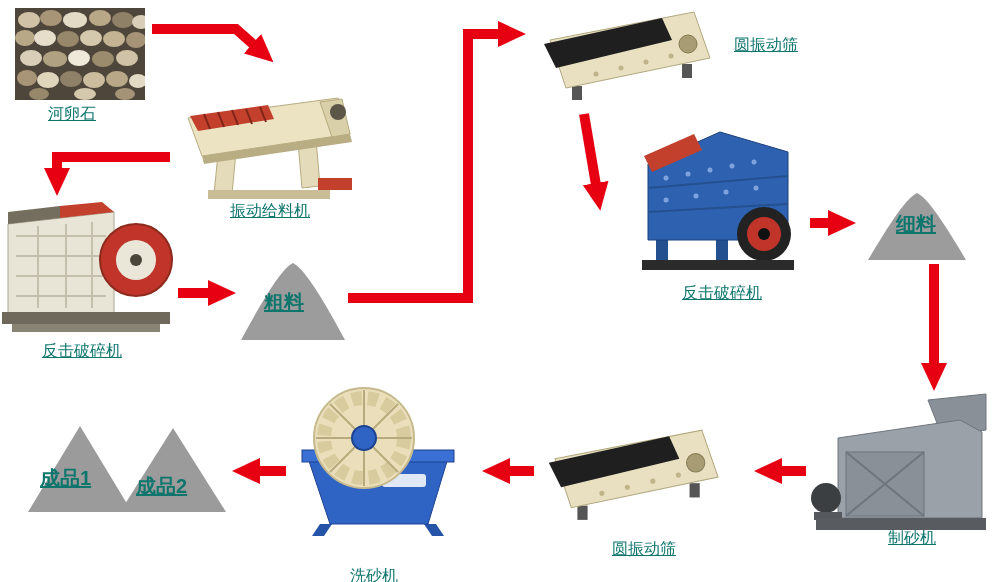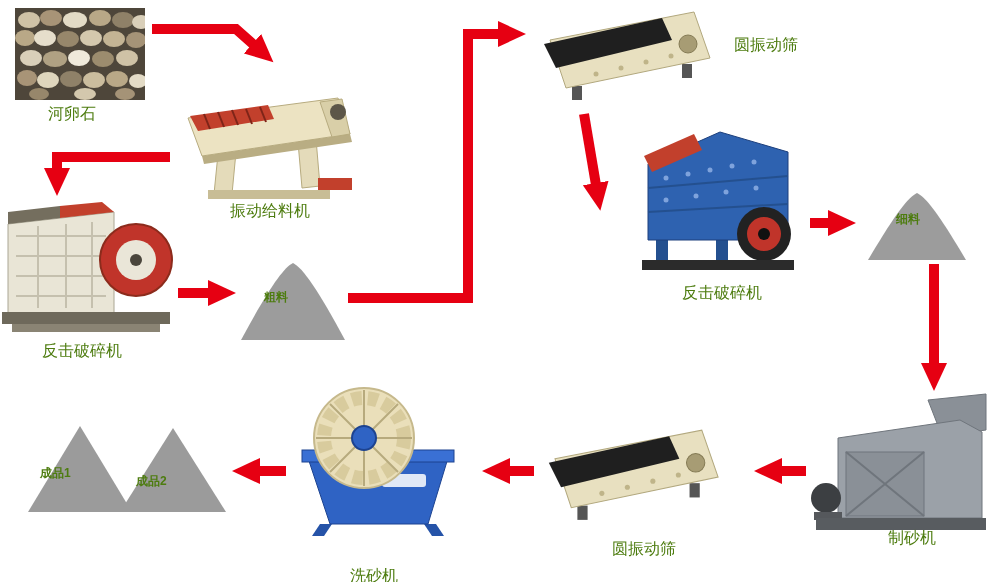--- a/index.html
+++ b/index.html
@@ -2,22 +2,22 @@
 <html><head>
 <meta charset="utf-8">
 <style>
   * { margin:0; padding:0; box-sizing:border-box; }
   html,body { background:#ffffff; }
   body { font-family:"Liberation Sans","DejaVu Sans",sans-serif; }
   .canvas { position:relative; width:1000px; height:582px; background:#ffffff; overflow:hidden; }
   .arrows { position:absolute; left:0; top:0; width:1000px; height:582px; pointer-events:none; }
   .node { position:absolute; }
   .node svg { display:block; width:100%; height:100%; }
-  .label { position:absolute; font-size:16px; line-height:1.2; color:#4d7c0f; white-space:nowrap; }
-  .label.pile { font-weight:bold; font-size:12px; }
+  .label { position:absolute; font-size:16px; line-height:1.2; color:#0f766e; white-space:nowrap;text-decoration:underline; }
+  .label.pile { font-weight:bold; font-size:20px; }
 </style>
 </head>
 <body>
 
 <div class="canvas">
 
   <svg class="arrows" viewBox="0 0 1000 582">
     <defs>
       <marker id="ah" markerUnits="userSpaceOnUse" markerWidth="30" markerHeight="28" refX="2" refY="14" orient="auto">
         <path d="M0,1 L28,14 L0,27 Z" fill="#e60012"></path>

